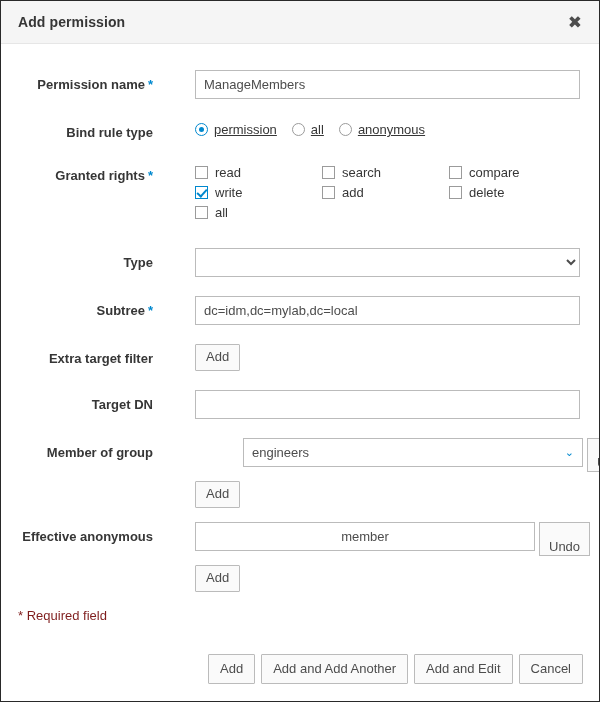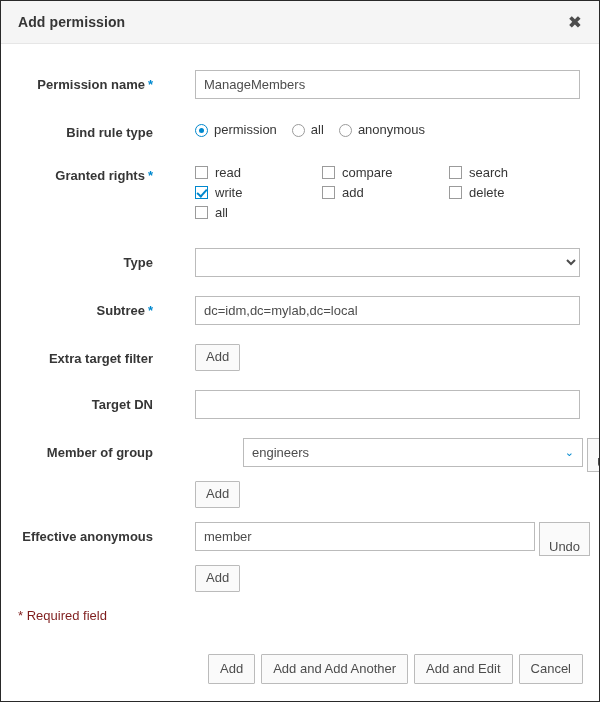--- a/index.html
+++ b/index.html
@@ -116,25 +116,26 @@
   }
   
   .radio-row {
     display: flex;
     align-items: center;
     padding-top: 4px;
     gap: 0;
   }
   .radio-item {
     display: inline-flex;
-    align-items: flex-end;
+    align-items: center;
     margin-right: 15px;
     font-size: 13px;
     color: #363636;
     cursor: pointer;
+    text-decoration: underline;
   }
   .rdo {
     width: 13px;
     height: 13px;
     border-radius: 50%;
     border: 1px solid #9b9b9b;
     background: #fff;
     display: inline-block;
     position: relative;
     margin-right: 6px;
@@ -266,20 +267,21 @@
     height: 29px;
     box-sizing: border-box;
     border: 1px solid #bbbbbb;
     background: #ffffff;
     font-family: "Liberation Sans", sans-serif;
     font-size: 13px;
     color: #4d4d4d;
     padding: 0 8px;
     outline: none;
     border-radius: 0;
+    text-align: center;
   }
   .stack-add { margin-top: 9px; }
   .req-note {
     font-size: 13px;
     color: #7f1d1d;
     padding-left: 17px;
     margin-top: 16px;
   }
   
   .dlg-footer {
@@ -345,25 +347,25 @@
       <div class="flabel"><span>Granted rights</span><span class="req">*</span></div>
       <div class="fctrl">
         <div class="cb-grid">
           <div class="cb-line">
             <label class="cb-item">
               <span class="cbx"></span>
               <span>read</span>
             </label>
             <label class="cb-item">
               <span class="cbx"></span>
+              <span>search</span>
+            </label>
+            <label class="cb-item">
+              <span class="cbx"></span>
               <span>compare</span>
-            </label>
-            <label class="cb-item">
-              <span class="cbx"></span>
-              <span>search</span>
             </label>
           </div>
           <div class="cb-line">
             <label class="cb-item">
               <span class="cbx on"></span>
               <span>write</span>
             </label>
             <label class="cb-item">
               <span class="cbx"></span>
               <span>add</span>

